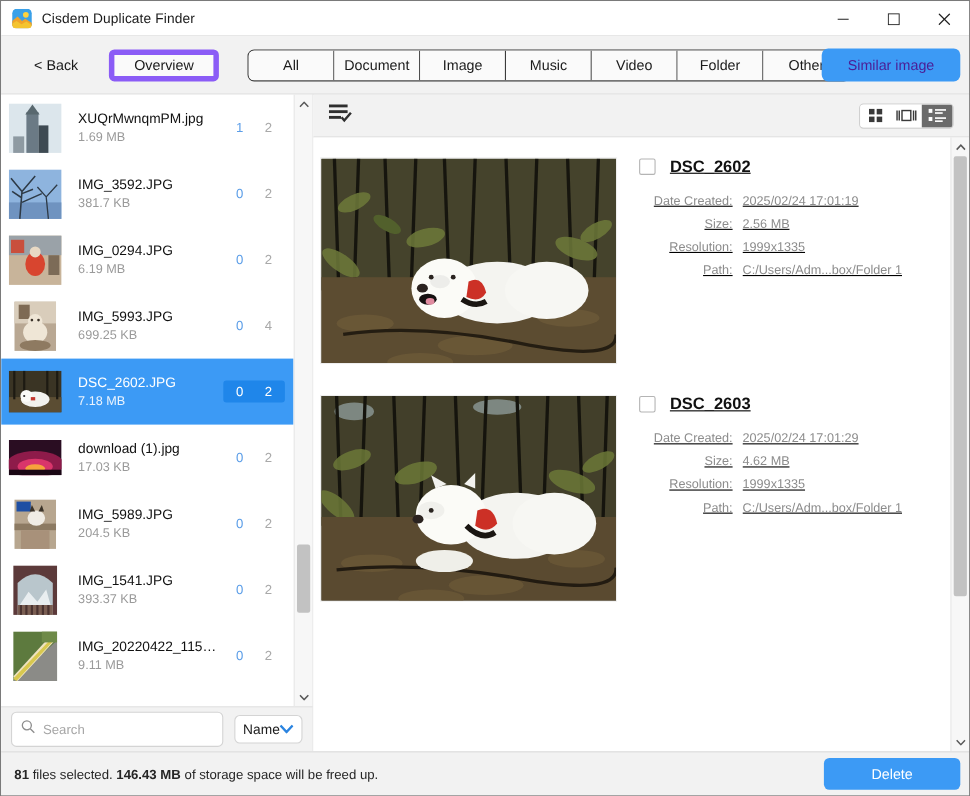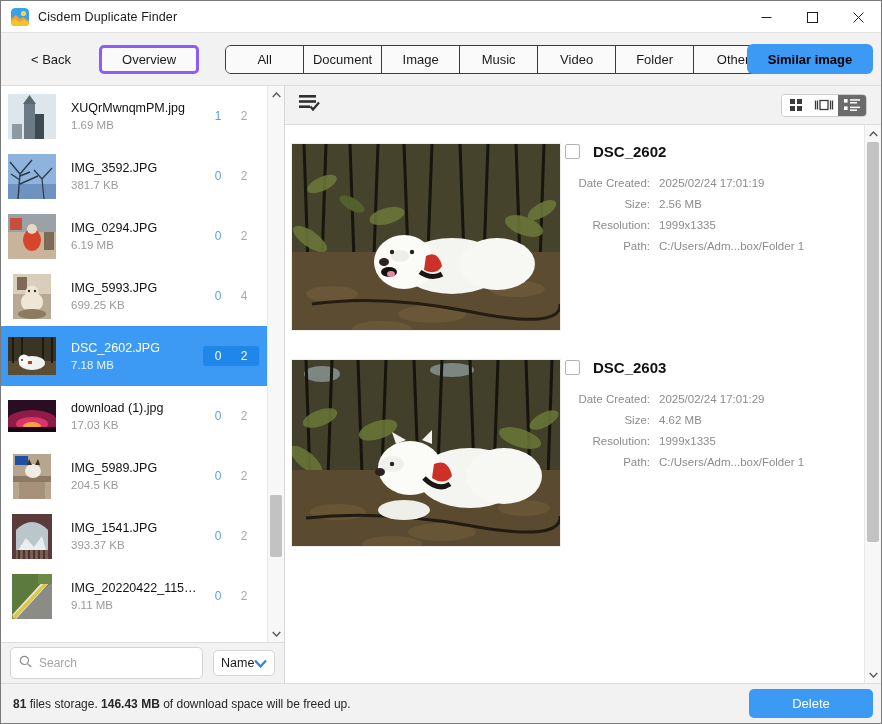--- a/index.html
+++ b/index.html
@@ -56,21 +56,21 @@
     margin-left: 24px;
     font-size: 13px; color: #1a1a1a;
     background: transparent; border: none;
     cursor: pointer; padding: 4px 6px;
     font-family: inherit;
   }
   .overview-btn {
     margin-left: 22px;
     width: 100px; height: 29px;
     background: #fafafa;
-    border: 3px solid #8b5cf6;
+    border: 5px solid #8b5cf6;
     border-radius: 5px;
     font-size: 13px; color: #1a1a1a;
     cursor: pointer;
     font-family: inherit;
   }
   .segmented {
     margin-left: 26px;
     height: 29px;
     display: flex;
     border: 1px solid #3b3b3b;
@@ -87,24 +87,23 @@
     cursor: pointer;
     font-family: inherit;
     padding: 0 8px;
   }
   .seg-btn:last-child { border-right: none; }
   .similar-btn {
     position: absolute; right: 8px;
     width: 126px; height: 30px;
     background: #3c9af5;
     border: none; border-radius: 6px;
-    color: #000000; font-size: 13px;
+    color: #4c1d95; font-size: 13px;
     cursor: pointer;
     font-family: inherit;
-    font-weight: bold;
   }
 
   
   .body-area { flex: 1 1 auto; display: flex; min-height: 0; background: #fff; }
 
   
   .sidebar {
     width: 284px; flex: 0 0 284px;
     display: flex; flex-direction: column;
     border-right: 1px solid #d6d6d6;
@@ -252,21 +251,21 @@
     background: #ffffff; position: relative;
   }
   .dup-block { display: flex; padding: 18px 0 0 0; }
   .dup-photo {
     width: 270px; height: 188px;
     flex: 0 0 270px;
     margin-left: 6px;
     overflow: hidden;
     border: 1px solid #eee;
   }
-  .dup-info { flex: 1 1 auto; padding-left: 4px; min-width: 0; }
+  .dup-info { flex: 1 1 auto; padding-left: 20px; min-width: 0; text-decoration: underline; }
   .dup-head { display: flex; align-items: center; margin-bottom: 17px; }
   .chkbox {
     width: 15px; height: 15px;
     border: 1px solid #b4b4b4;
     border-radius: 2px;
     background: #fff;
     margin-right: 13px;
     flex: 0 0 15px;
     cursor: pointer;
   }
@@ -798,20 +797,20 @@
               </svg>
           </div>
         </div>
       </div>
     </div>
   </div>
 
   <div class="statusbar">
     <div class="status-text">
       <b>81</b>
-      <span>files storage.</span>
+      <span>files selected.</span>
       <b>146.43 MB</b>
-      <span>of download space will be freed up.</span>
+      <span>of storage space will be freed up.</span>
     </div>
     <button class="delete-btn">Delete</button>
   </div>
 
 </div>
 
 </body></html>

